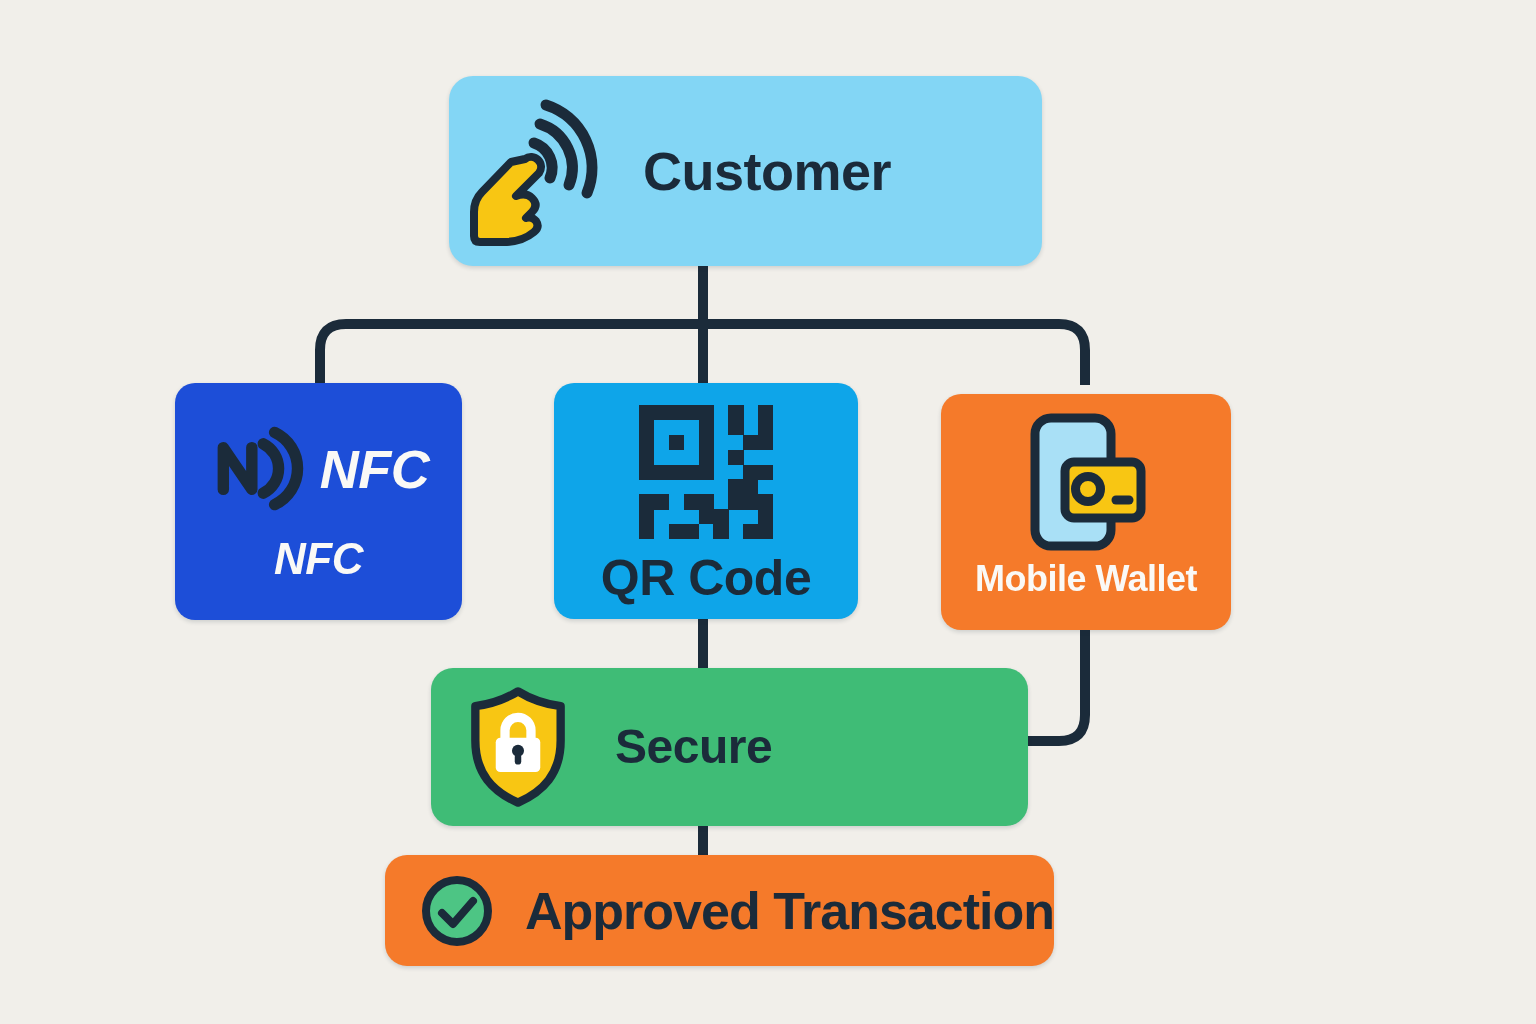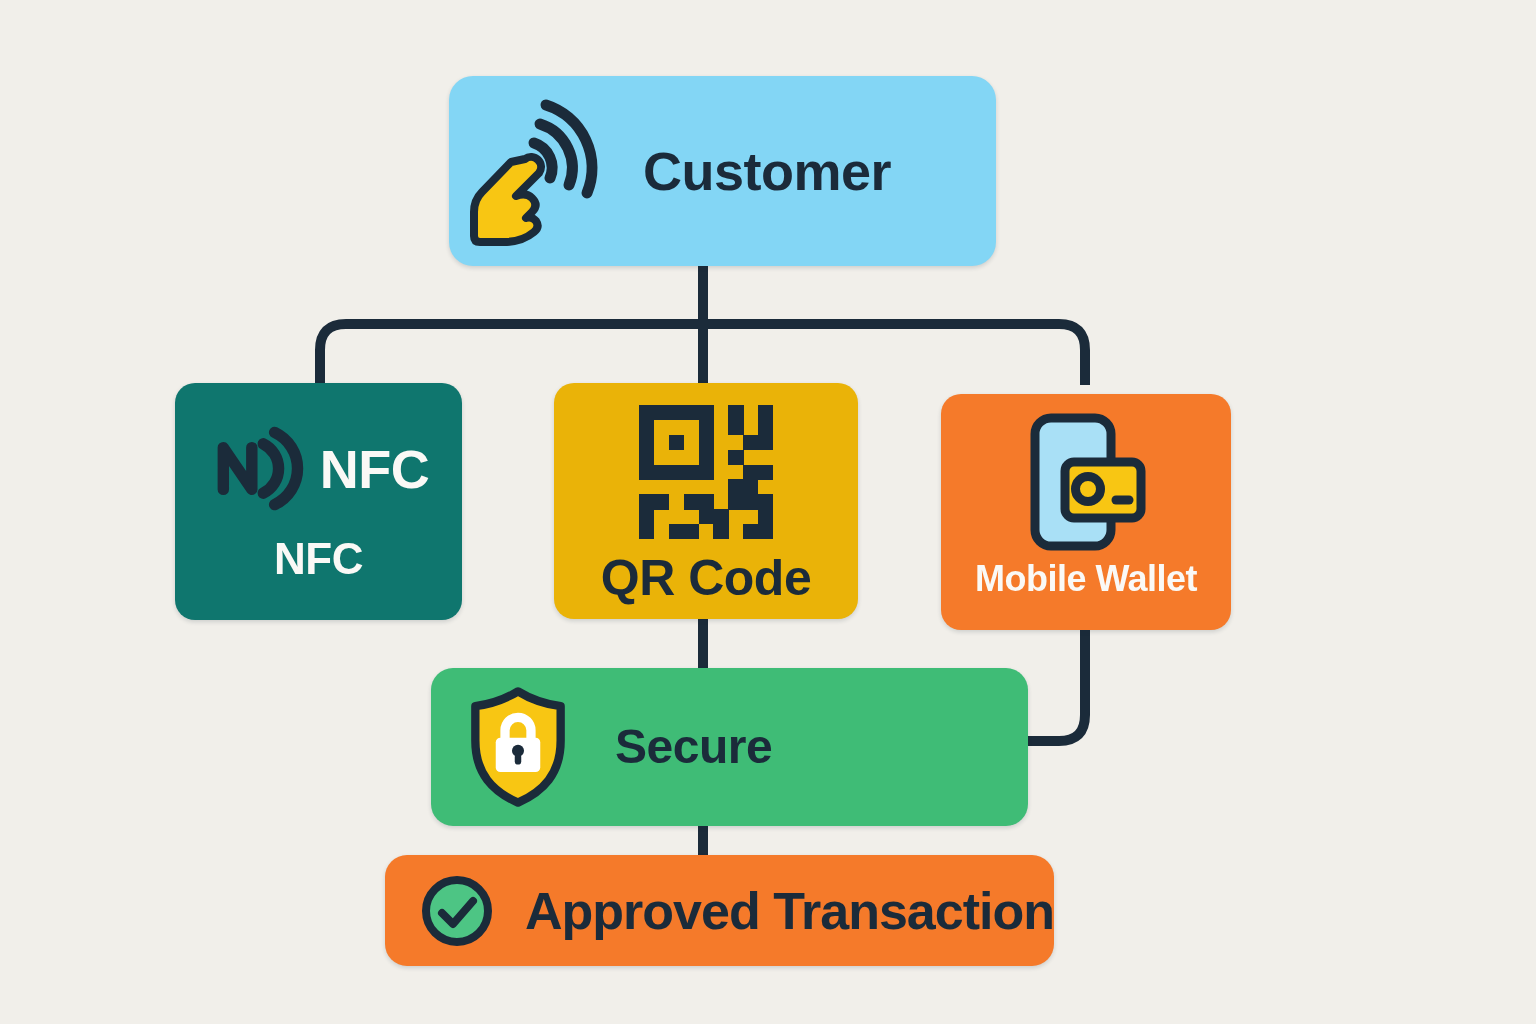--- a/index.html
+++ b/index.html
@@ -15,21 +15,21 @@
   .node {
     position: absolute; z-index: 1;
     display: flex; align-items: center;
     box-shadow: 0 2px 4px rgba(27,43,58,.16);
   }
   .dark  { color: #1B2B3A; }
   .light { color: #FAF9F6; }
 
   
   .n-customer {
-    left: 449px; top: 76px; width: 547px; height: 190px;
+    left: 449px; top: 76px; width: 593px; height: 190px;
     border-radius: 24px; padding-left: 14px;
   }
   .n-customer .label { font-size: 54px; line-height: 66px; margin-left: 16px; letter-spacing: -0.5px; }
 
   
   .n-nfc {
     left: 175px; top: 383px; width: 287px; height: 237px;
     border-radius: 20px; flex-direction: column; justify-content: flex-start;
   }
   .n-nfc .nfc-row { display: flex; align-items: center; gap: 12px; margin-top: 38px; }
@@ -82,33 +82,33 @@
       <path d="M 55 63 A 10 10 0 0 1 69 77 L 46 100 Q 56 96 62 102 Q 69 109 62 116 L 56 122 Q 62 120 66 125 Q 70 131 64 136 Q 52 146 34 146 L 10 146 Q 4 146 4 140 L 4 116 Q 4 104 12 96 L 41 66 Z" fill="#F8C613" stroke="#1B2B3A" stroke-width="8" stroke-linejoin="round"></path>
       <path d="M 64 47 A 26 26 0 0 1 80 82" fill="none" stroke="#1B2B3A" stroke-width="11" stroke-linecap="round"></path>
       <path d="M 70 28 A 46 46 0 0 1 99 89" fill="none" stroke="#1B2B3A" stroke-width="11" stroke-linecap="round"></path>
       <path d="M 76 9 A 66 66 0 0 1 117 97" fill="none" stroke="#1B2B3A" stroke-width="11" stroke-linecap="round"></path>
     </svg>
     <div class="label dark">
       <div>Customer</div>
     </div>
   </div>
 
-  <div class="node n-nfc" style="background: #0f766e;">
+  <div class="node n-nfc" style="background: #1d4ed8; font-style: italic;">
     <div class="nfc-row">
       <svg width="100" height="95" viewBox="0 0 105 100">
         <path d="M 16 72 L 16 28 L 46 72 L 46 28" fill="none" stroke="#1B2B3A" stroke-width="12" stroke-linecap="round" stroke-linejoin="round"></path>
         <path d="M 58 24 A 29 29 0 0 1 58 76" fill="none" stroke="#1B2B3A" stroke-width="12" stroke-linecap="round"></path>
         <path d="M 70 12 A 42 42 0 0 1 70 88" fill="none" stroke="#1B2B3A" stroke-width="12" stroke-linecap="round"></path>
       </svg>
       <span class="nfc-main light">NFC</span>
     </div>
     <div class="nfc-sub light">NFC</div>
   </div>
 
-  <div class="node n-qr" style="background: #eab308;">
+  <div class="node n-qr" style="background: #0ea5e9;">
     <svg width="134" height="134" viewBox="0 0 9 9" shape-rendering="crispEdges">
       <g id="qr-cells" fill="#1B2B3A">
           <rect x="0" y="0" width="1.02" height="1.02"></rect>
           <rect x="1" y="0" width="1.02" height="1.02"></rect>
           <rect x="2" y="0" width="1.02" height="1.02"></rect>
           <rect x="3" y="0" width="1.02" height="1.02"></rect>
           <rect x="4" y="0" width="1.02" height="1.02"></rect>
           <rect x="6" y="0" width="1.02" height="1.02"></rect>
           <rect x="8" y="0" width="1.02" height="1.02"></rect>
           <rect x="0" y="1" width="1.02" height="1.02"></rect>

